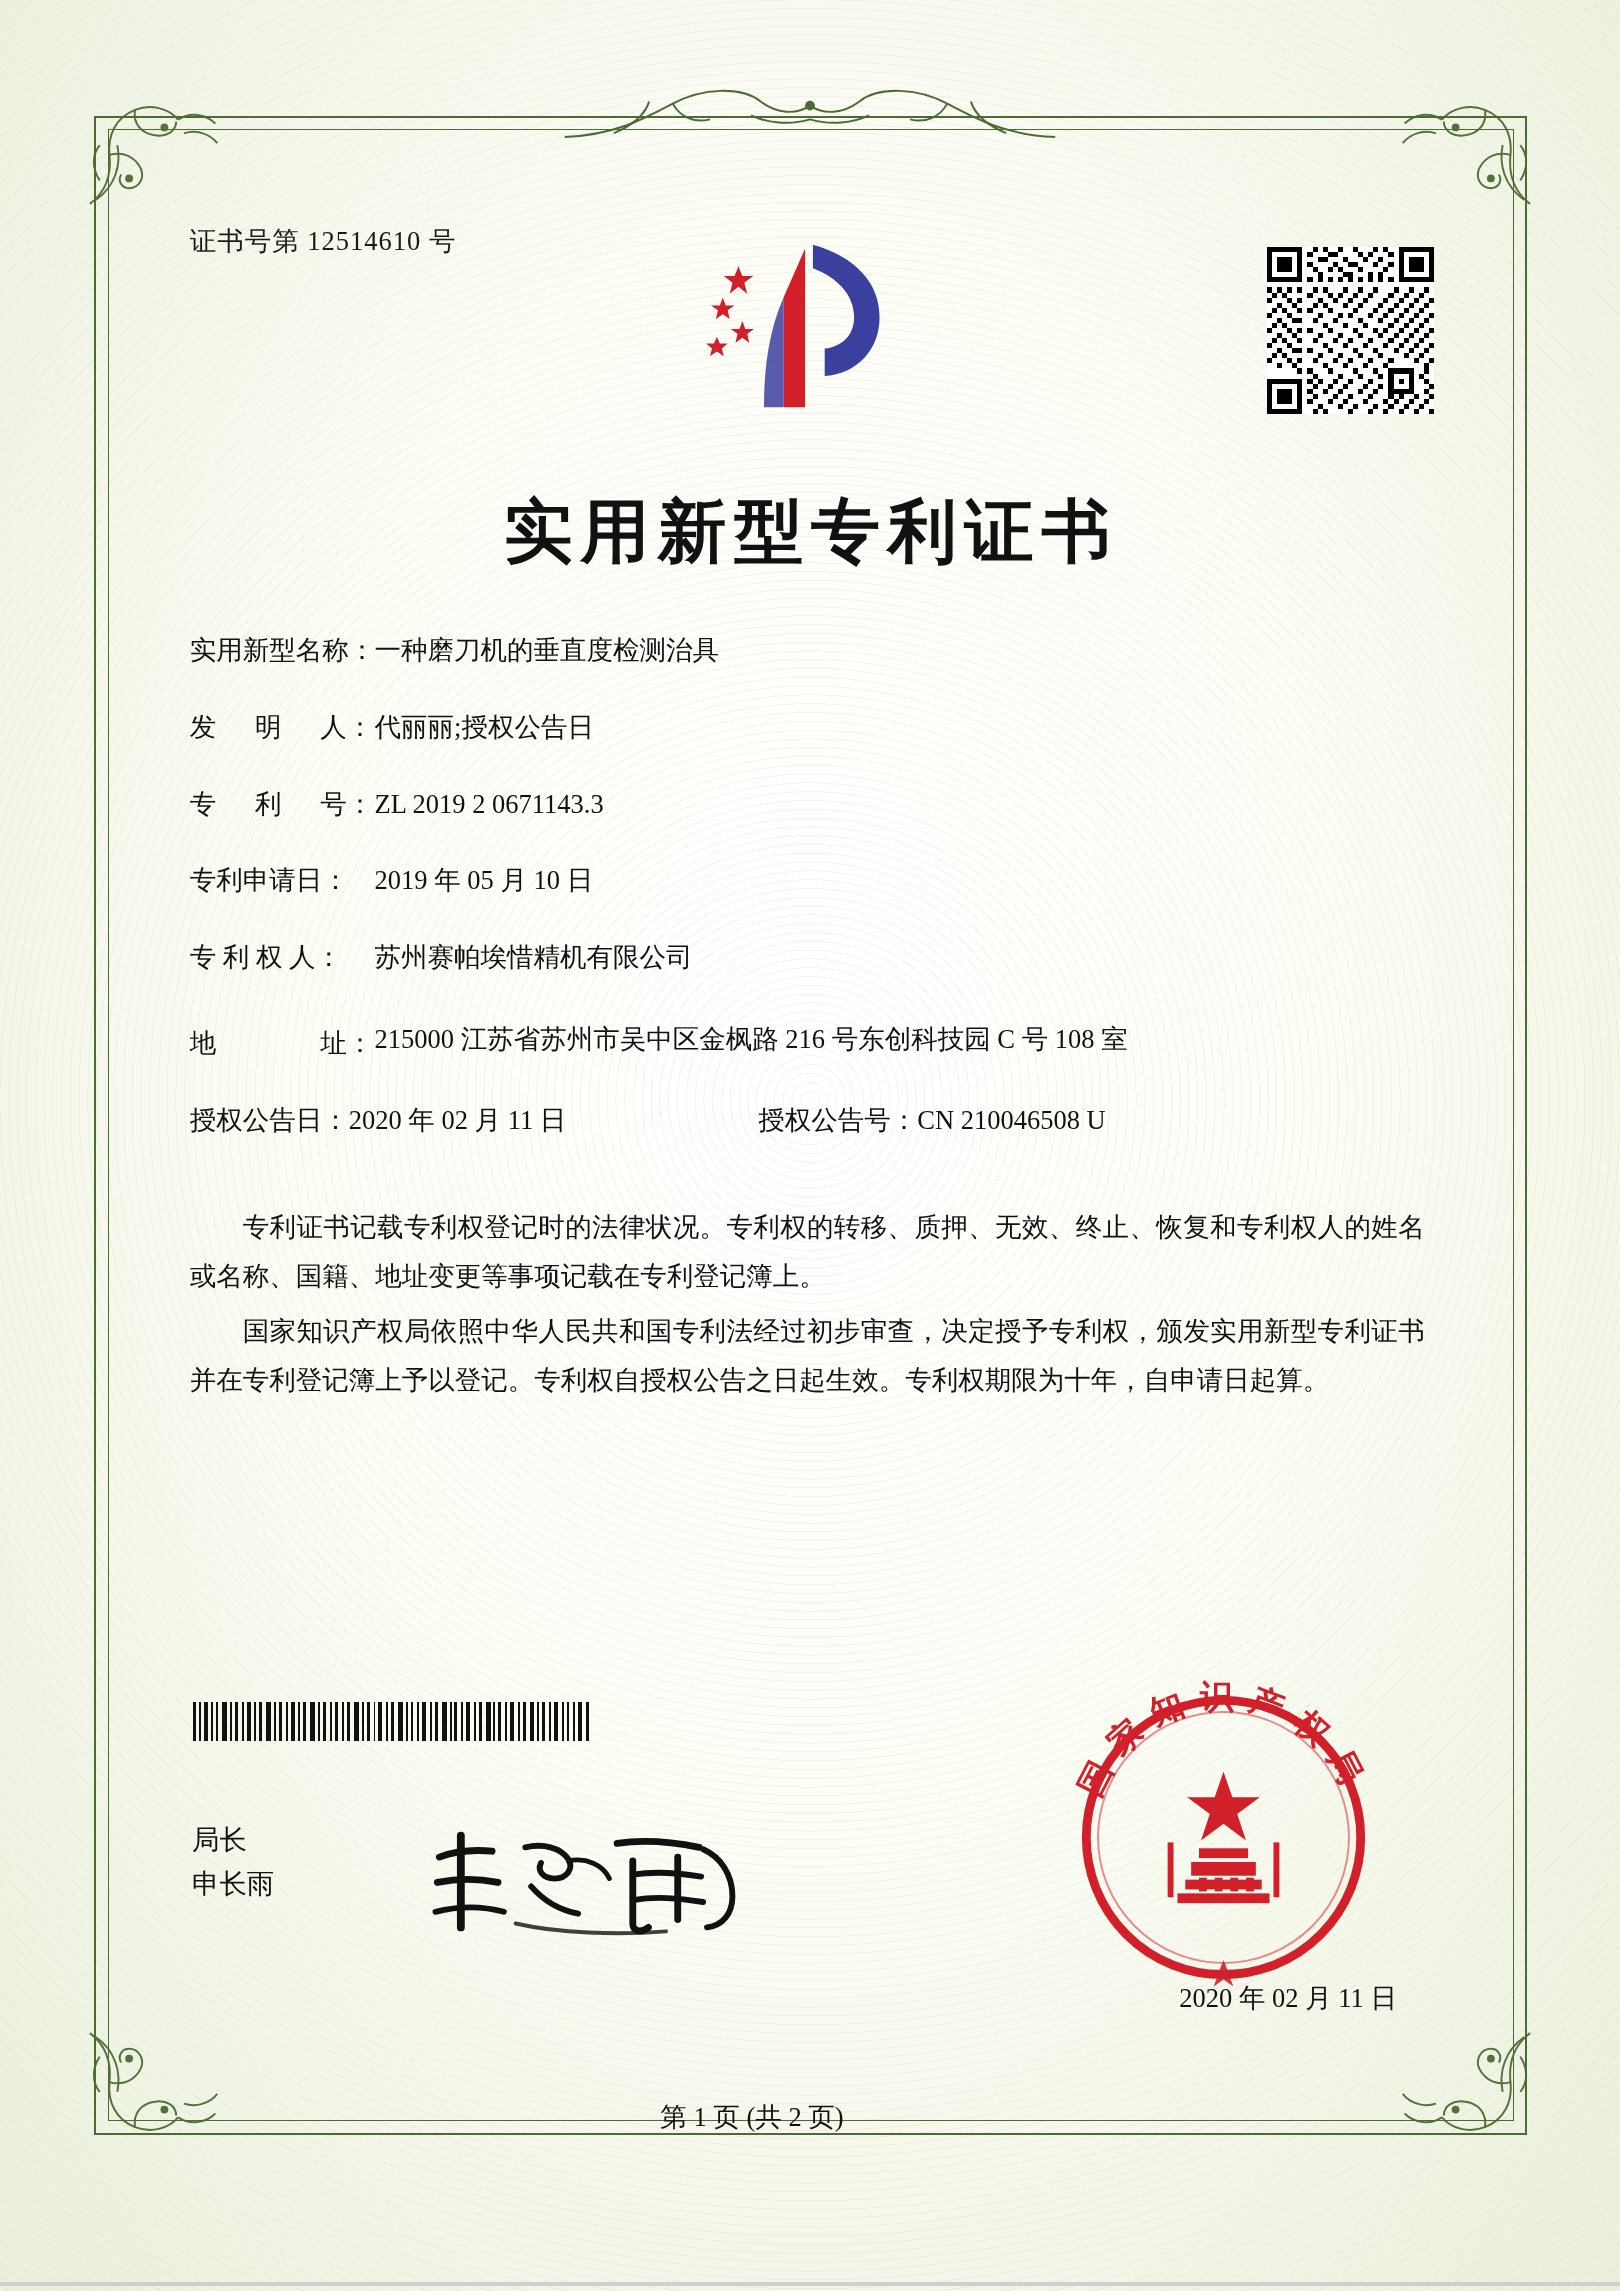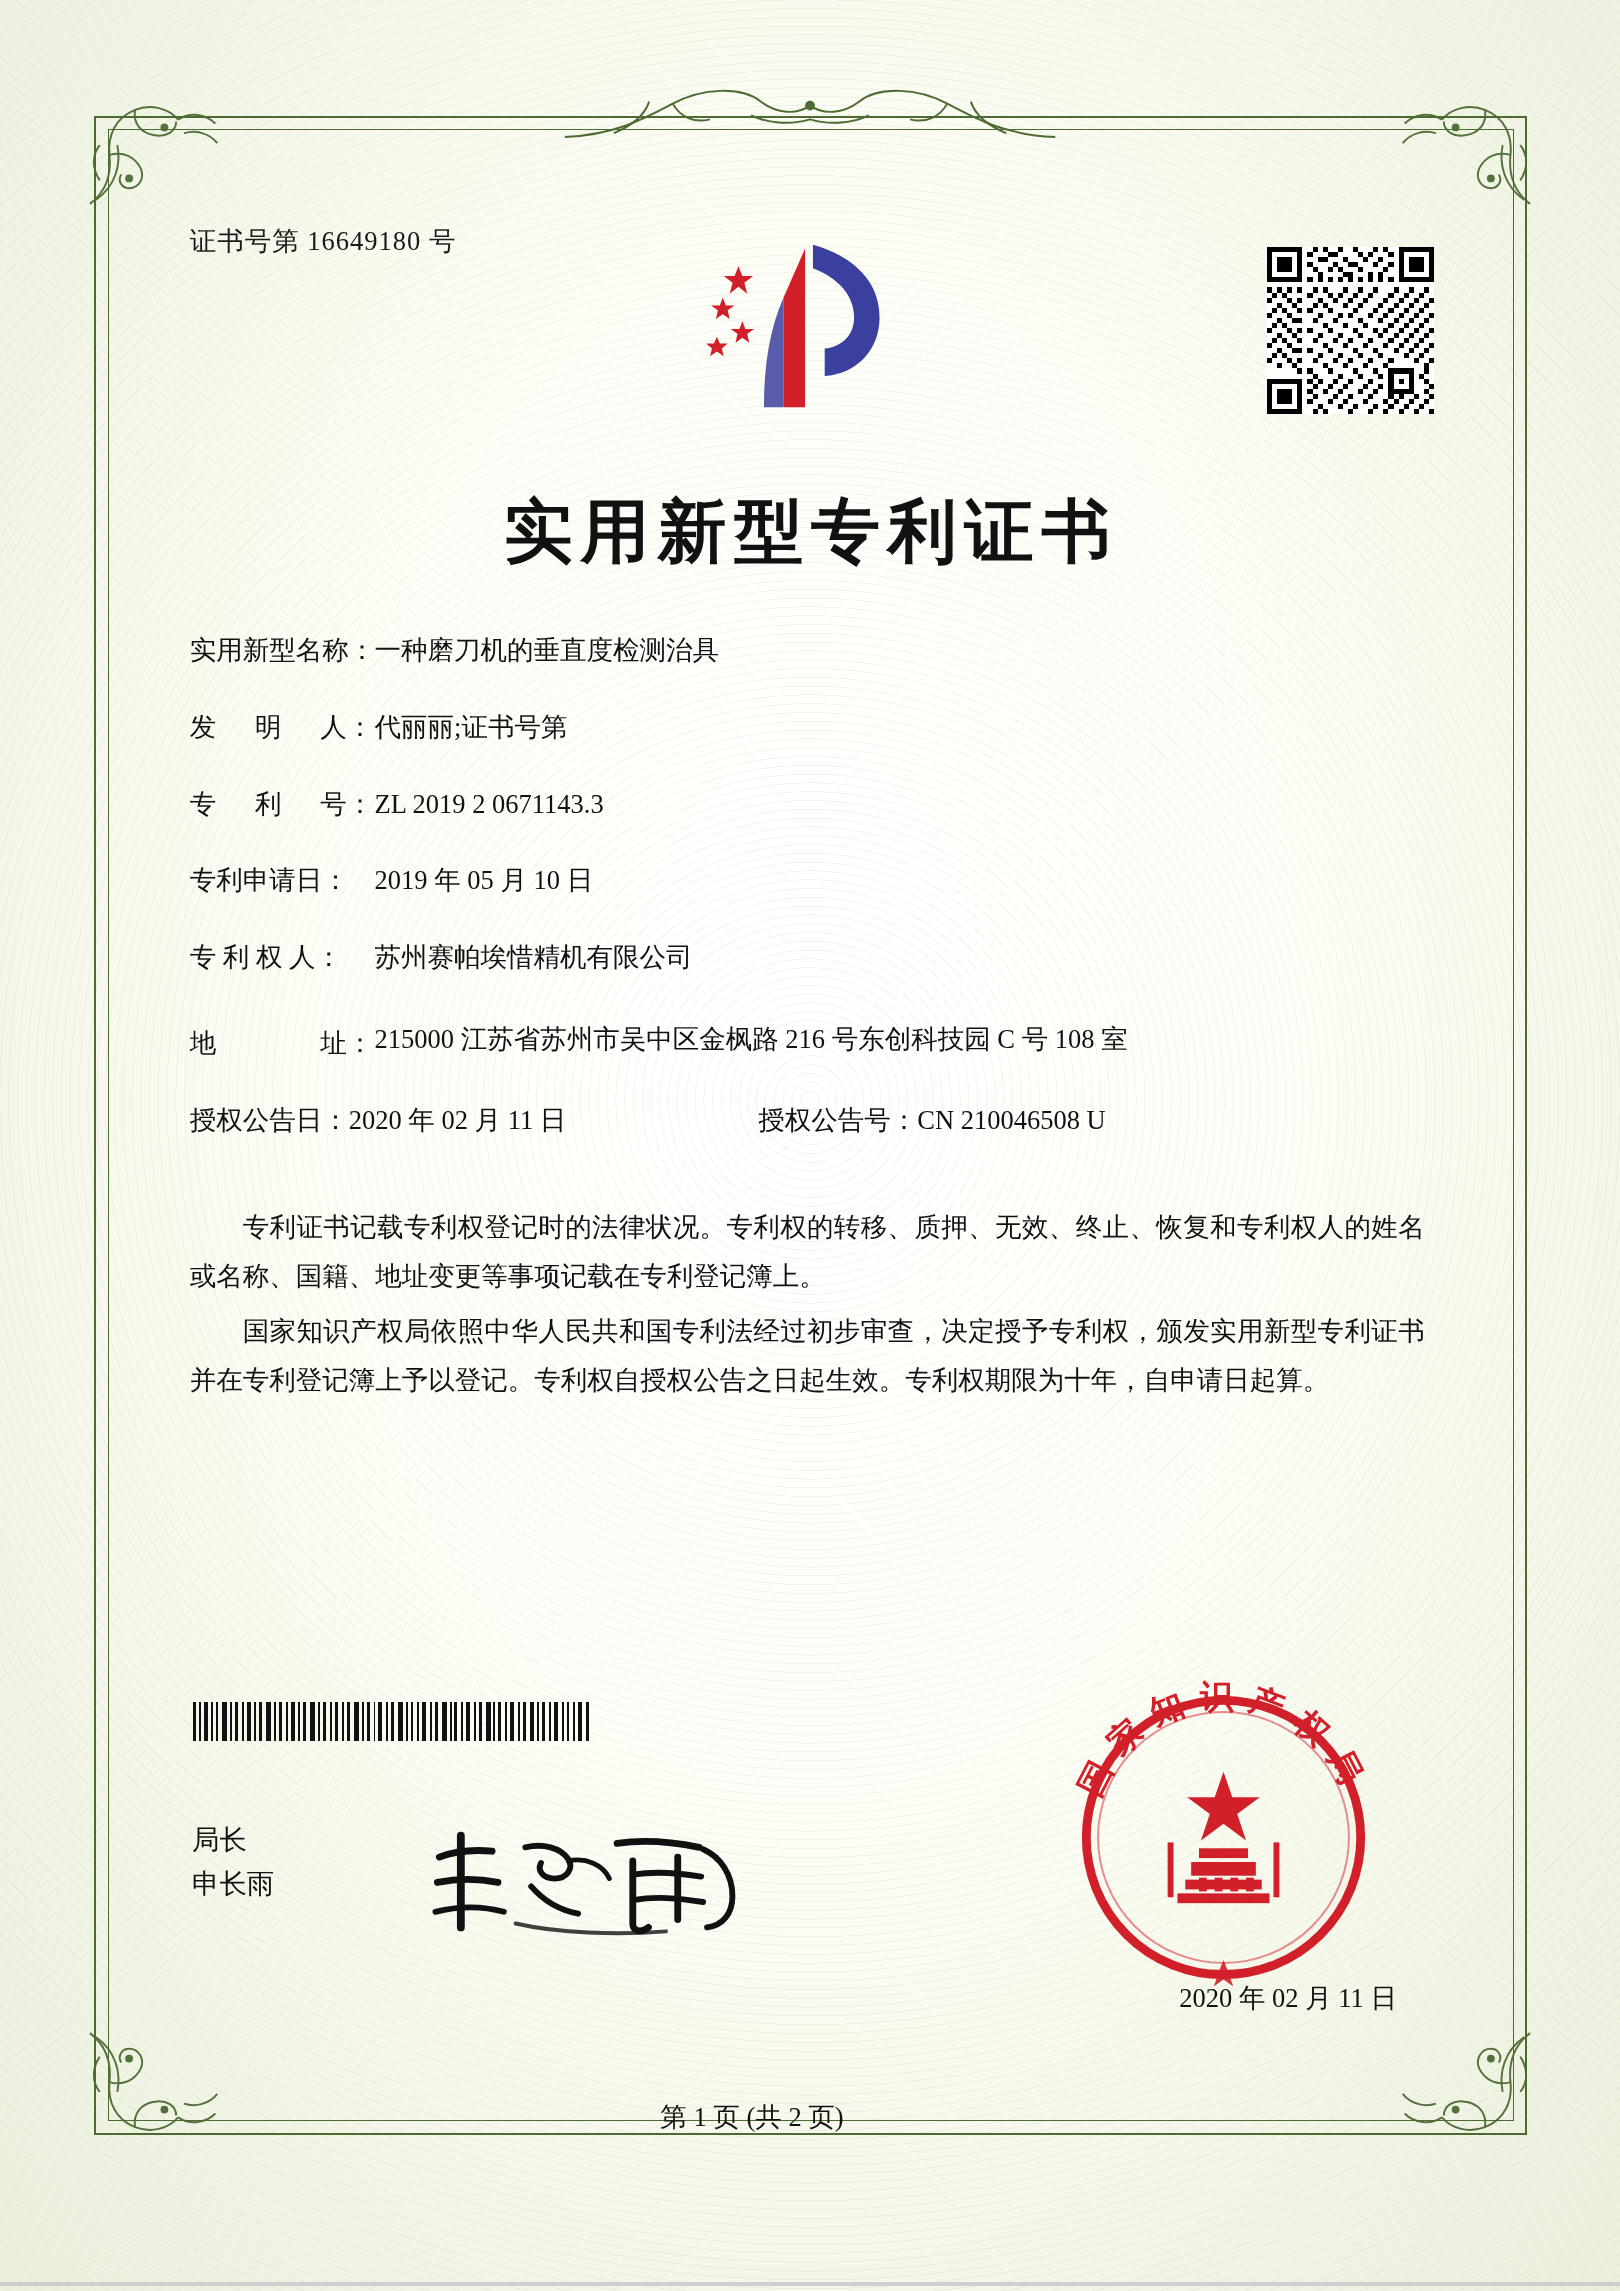--- a/index.html
+++ b/index.html
@@ -617,34 +617,34 @@
           <rect x="23" y="32" width="1" height="1"></rect>
           <rect x="26" y="32" width="1" height="1"></rect>
           <rect x="29" y="32" width="1" height="1"></rect>
           <rect x="32" y="32" width="1" height="1"></rect>
       </g>
     </svg>
   </div>
 
   <div class="content">
 
-    <div class="cert-no">证书号第 16649180 号</div>
+    <div class="cert-no">证书号第 12514610 号</div>
 
     <div class="title">实用新型专利证书</div>
 
     <div class="fields">
 
       <div class="field-row">
         <div class="field-label"><span>实用新型名称</span>：</div>
         <div class="field-value">一种磨刀机的垂直度检测治具</div>
       </div>
 
       <div class="field-row">
         <div class="field-label"><span class="lbl-spread">发明人</span>：</div>
-        <div class="field-value">代丽丽;证书号第</div>
+        <div class="field-value">代丽丽;授权公告日</div>
       </div>
 
       <div class="field-row">
         <div class="field-label"><span class="lbl-spread">专利号</span>：</div>
         <div class="field-value">ZL 2019 2 0671143.3</div>
       </div>
 
       <div class="field-row">
         <div class="field-label"><span>专利申请日</span>：</div>
         <div class="field-value">2019 年 05 月 10 日</div>

